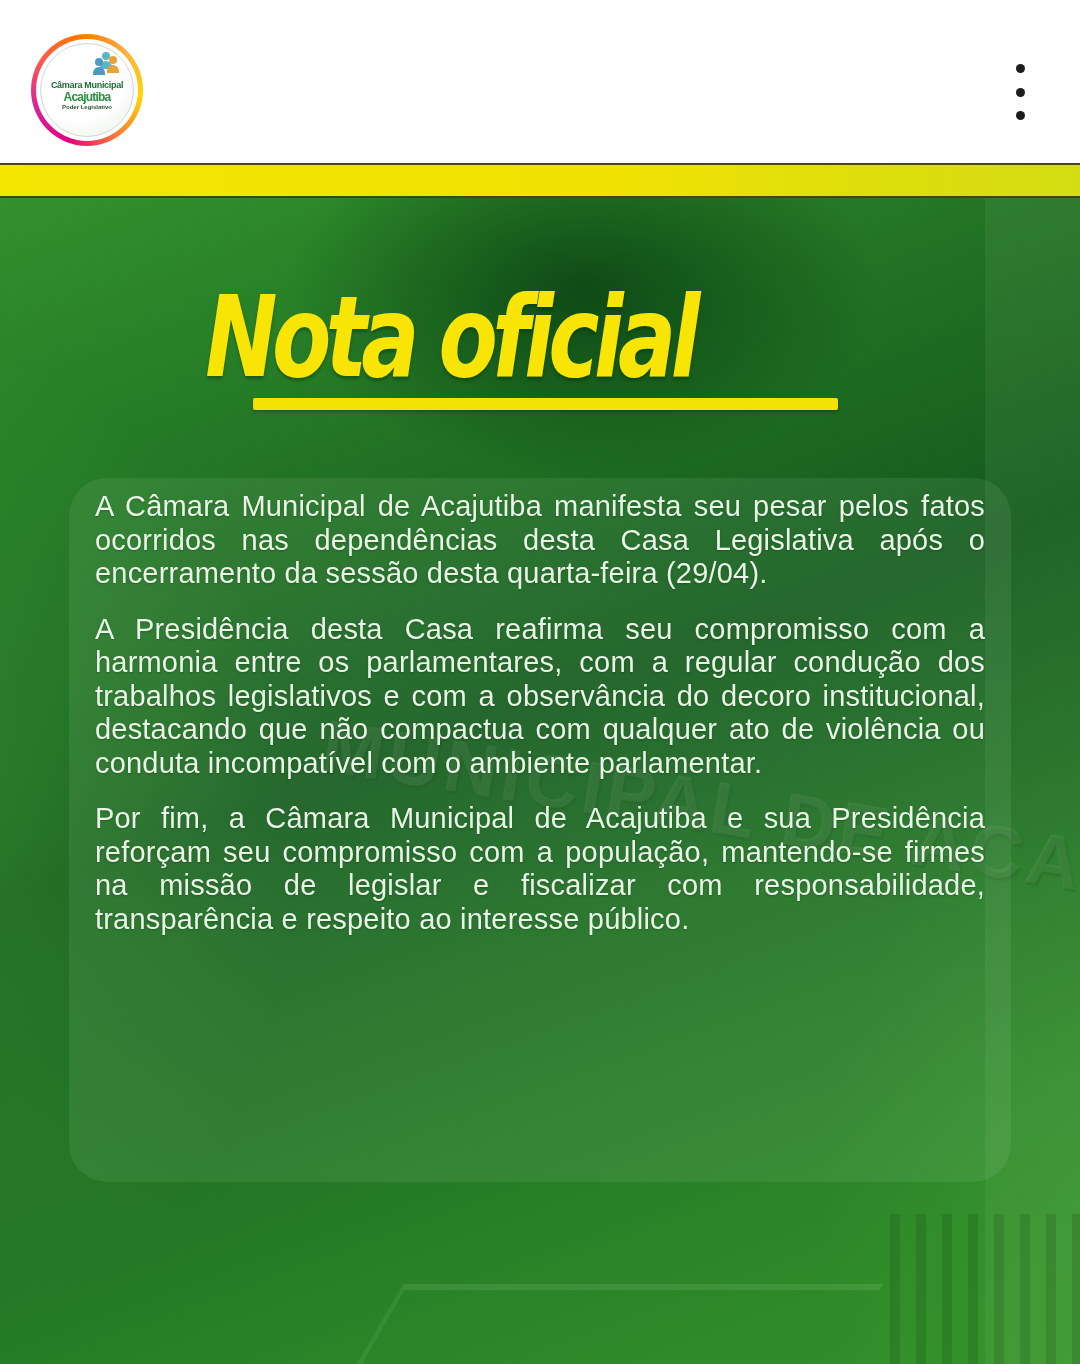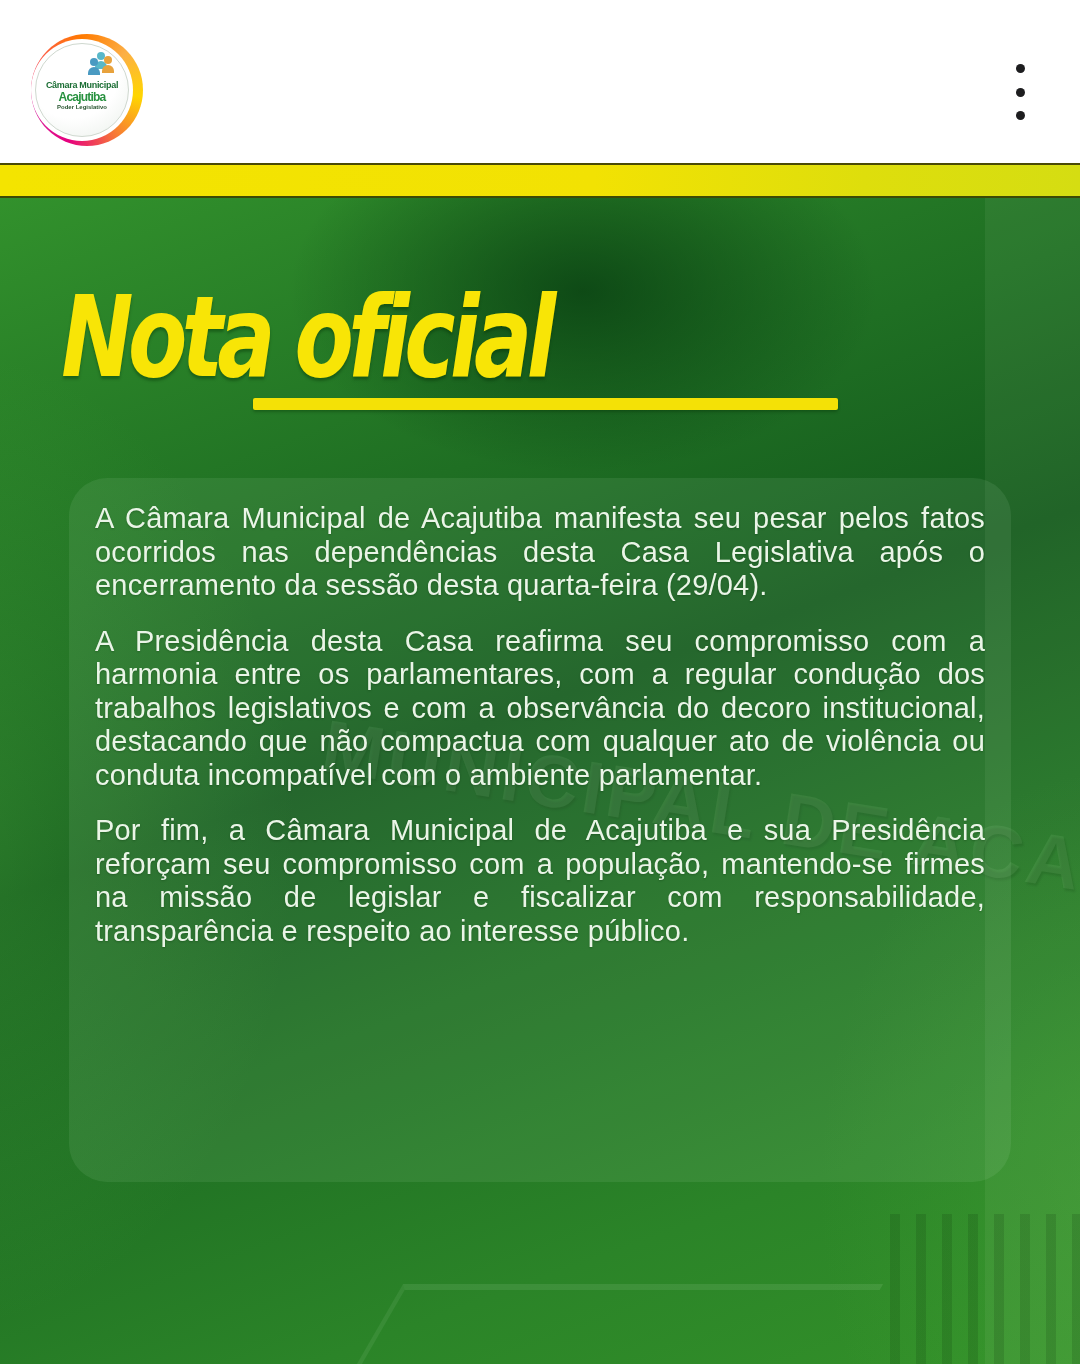--- a/index.html
+++ b/index.html
@@ -5,21 +5,21 @@
   * { margin: 0; padding: 0; box-sizing: border-box; }
   html, body { width: 1080px; height: 1364px; font-family: "Liberation Sans", sans-serif; background: #fff; overflow: hidden; }
   .screen { position: relative; width: 1080px; height: 1364px; background: #fff; }
 
   
   .header { position: absolute; top: 0; left: 0; width: 1080px; height: 163px; background: #ffffff; }
   .avatar-ring {
     position: absolute; left: 31px; top: 34px; width: 112px; height: 112px;
     border-radius: 50%;
     background: conic-gradient(from 200deg, #e6007e, #d6249f, #fd5949, #ff7a00, #fcaf45, #ffd600, #f77737, #e6007e);
-    display: flex; align-items: center; justify-content: flex-start;
+    display: flex; align-items: center; justify-content: center;
   }
   .avatar-gap { width: 102px; height: 102px; border-radius: 50%; background: #fff; display: flex; align-items: center; justify-content: center; }
   .avatar-inner {
     position: relative; width: 94px; height: 94px; border-radius: 50%;
     background: radial-gradient(circle at 40% 30%, #ffffff 55%, #e9efe9 100%);
     border: 1px solid #cfd8cf; overflow: hidden;
     display: flex; flex-direction: column; align-items: center; justify-content: center;
   }
   .logo-line1 { font-size: 9px; font-weight: bold; color: #1b6e34; letter-spacing: -0.3px; margin-top: 10px; }
   .logo-line2 { font-size: 12px; font-weight: bold; color: #27913f; letter-spacing: -0.8px; text-shadow: 0 1px 0 #fff, 0 0 2px #fff; }
@@ -57,37 +57,37 @@
     position: absolute; left: 330px; top: 505px; width: 760px;
     font-size: 74px; font-weight: bold; letter-spacing: 4px; color: rgba(190,235,175,0.10);
     transform: rotate(9deg); transform-origin: left top; white-space: nowrap;
     text-shadow: 2px 2px 2px rgba(0,30,0,0.12);
   }
   .ghost-building { position: absolute; right: 0; bottom: 0; width: 190px; height: 150px;
     background: repeating-linear-gradient(to right, rgba(0,25,0,0.22) 0 10px, rgba(0,25,0,0) 10px 26px); opacity: .6; }
   .ghost-rail { position: absolute; left: 380px; bottom: 0; width: 480px; height: 80px;
     border-top: 6px solid rgba(220,245,215,0.10); border-left: 5px solid rgba(220,245,215,0.08); transform: skewX(-30deg); }
 
-  .title-wrap { position: absolute; top: 86px; left: 0; width: 900px; }
+  .title-wrap { position: absolute; top: 86px; left: 0; width: 900px; text-align: center; }
   .post-title {
     display: inline-block;
     font-family: "DejaVu Sans", sans-serif;
     font-size: 108px; font-weight: bold; font-style: italic;
     letter-spacing: -7px; color: #f8e506;
     transform: scaleX(0.80) scaleY(1.04);
     text-shadow: 0 2px 3px rgba(0,40,0,0.35);
     white-space: nowrap; line-height: 1;
   }
   .title-underline { position: absolute; top: 200px; left: 253px; width: 585px; height: 12px; background: #f4e106; border-radius: 2px;
     box-shadow: 0 2px 3px rgba(0,40,0,0.3); }
 
   .text-panel {
     position: absolute; left: 69px; top: 280px; width: 942px; height: 704px;
     background: rgba(215,245,210,0.09); border-radius: 38px;
-    padding: 24px 26px 0 26px;
+    padding: 12px 26px 0 26px;
   }
   .text-panel p {
     font-size: 29px; line-height: 33.5px; letter-spacing: 0.2px;
     color: #eaf5e7; text-align: justify; text-justify: inter-word;
     margin-bottom: 22px;
     text-shadow: 0 1px 2px rgba(0,40,0,0.28);
   }
 </style>
 </head>
 <body>

